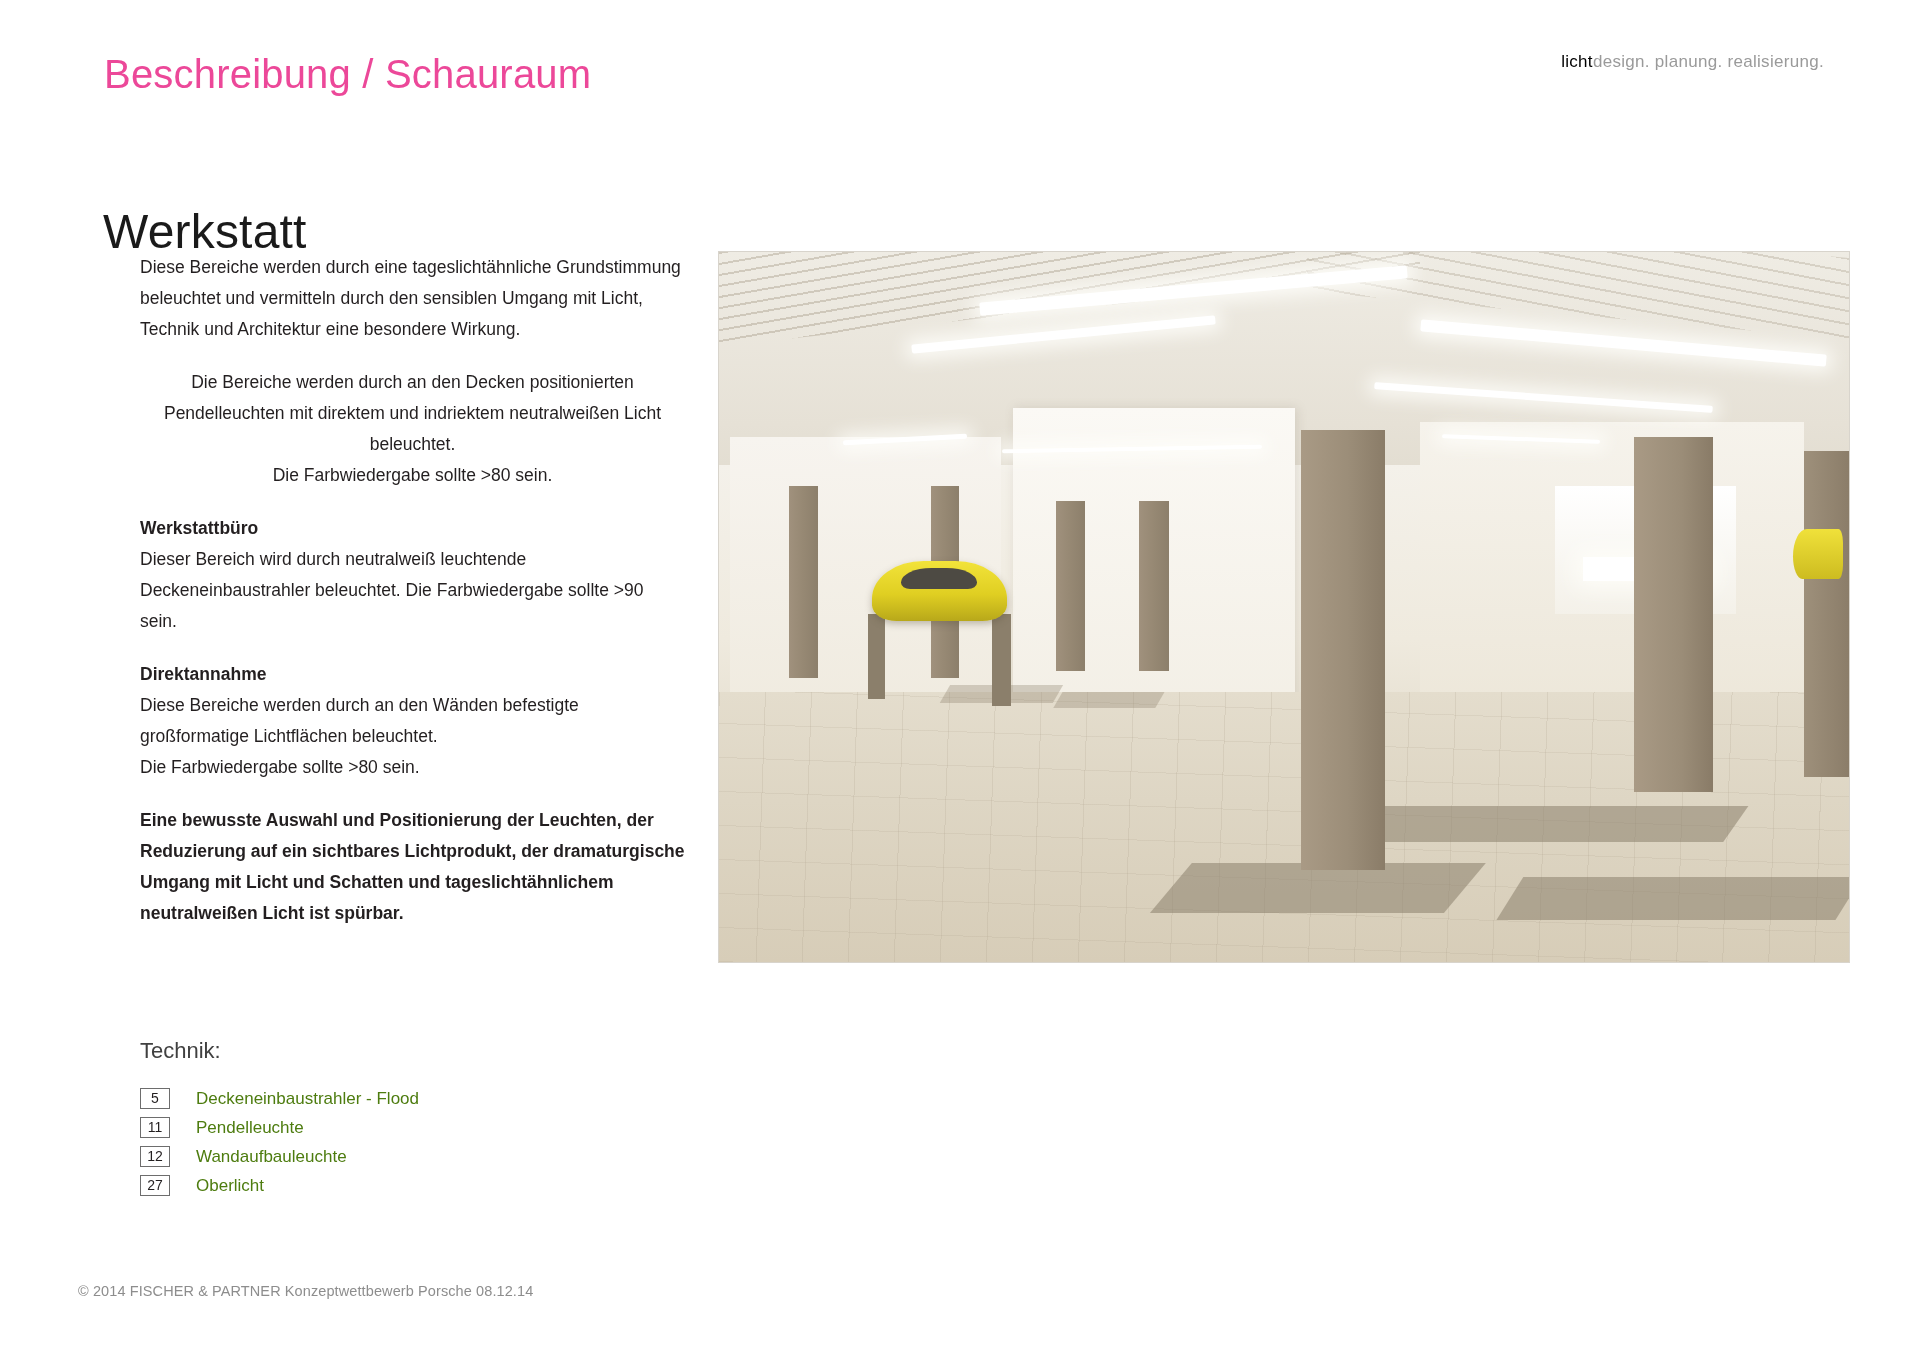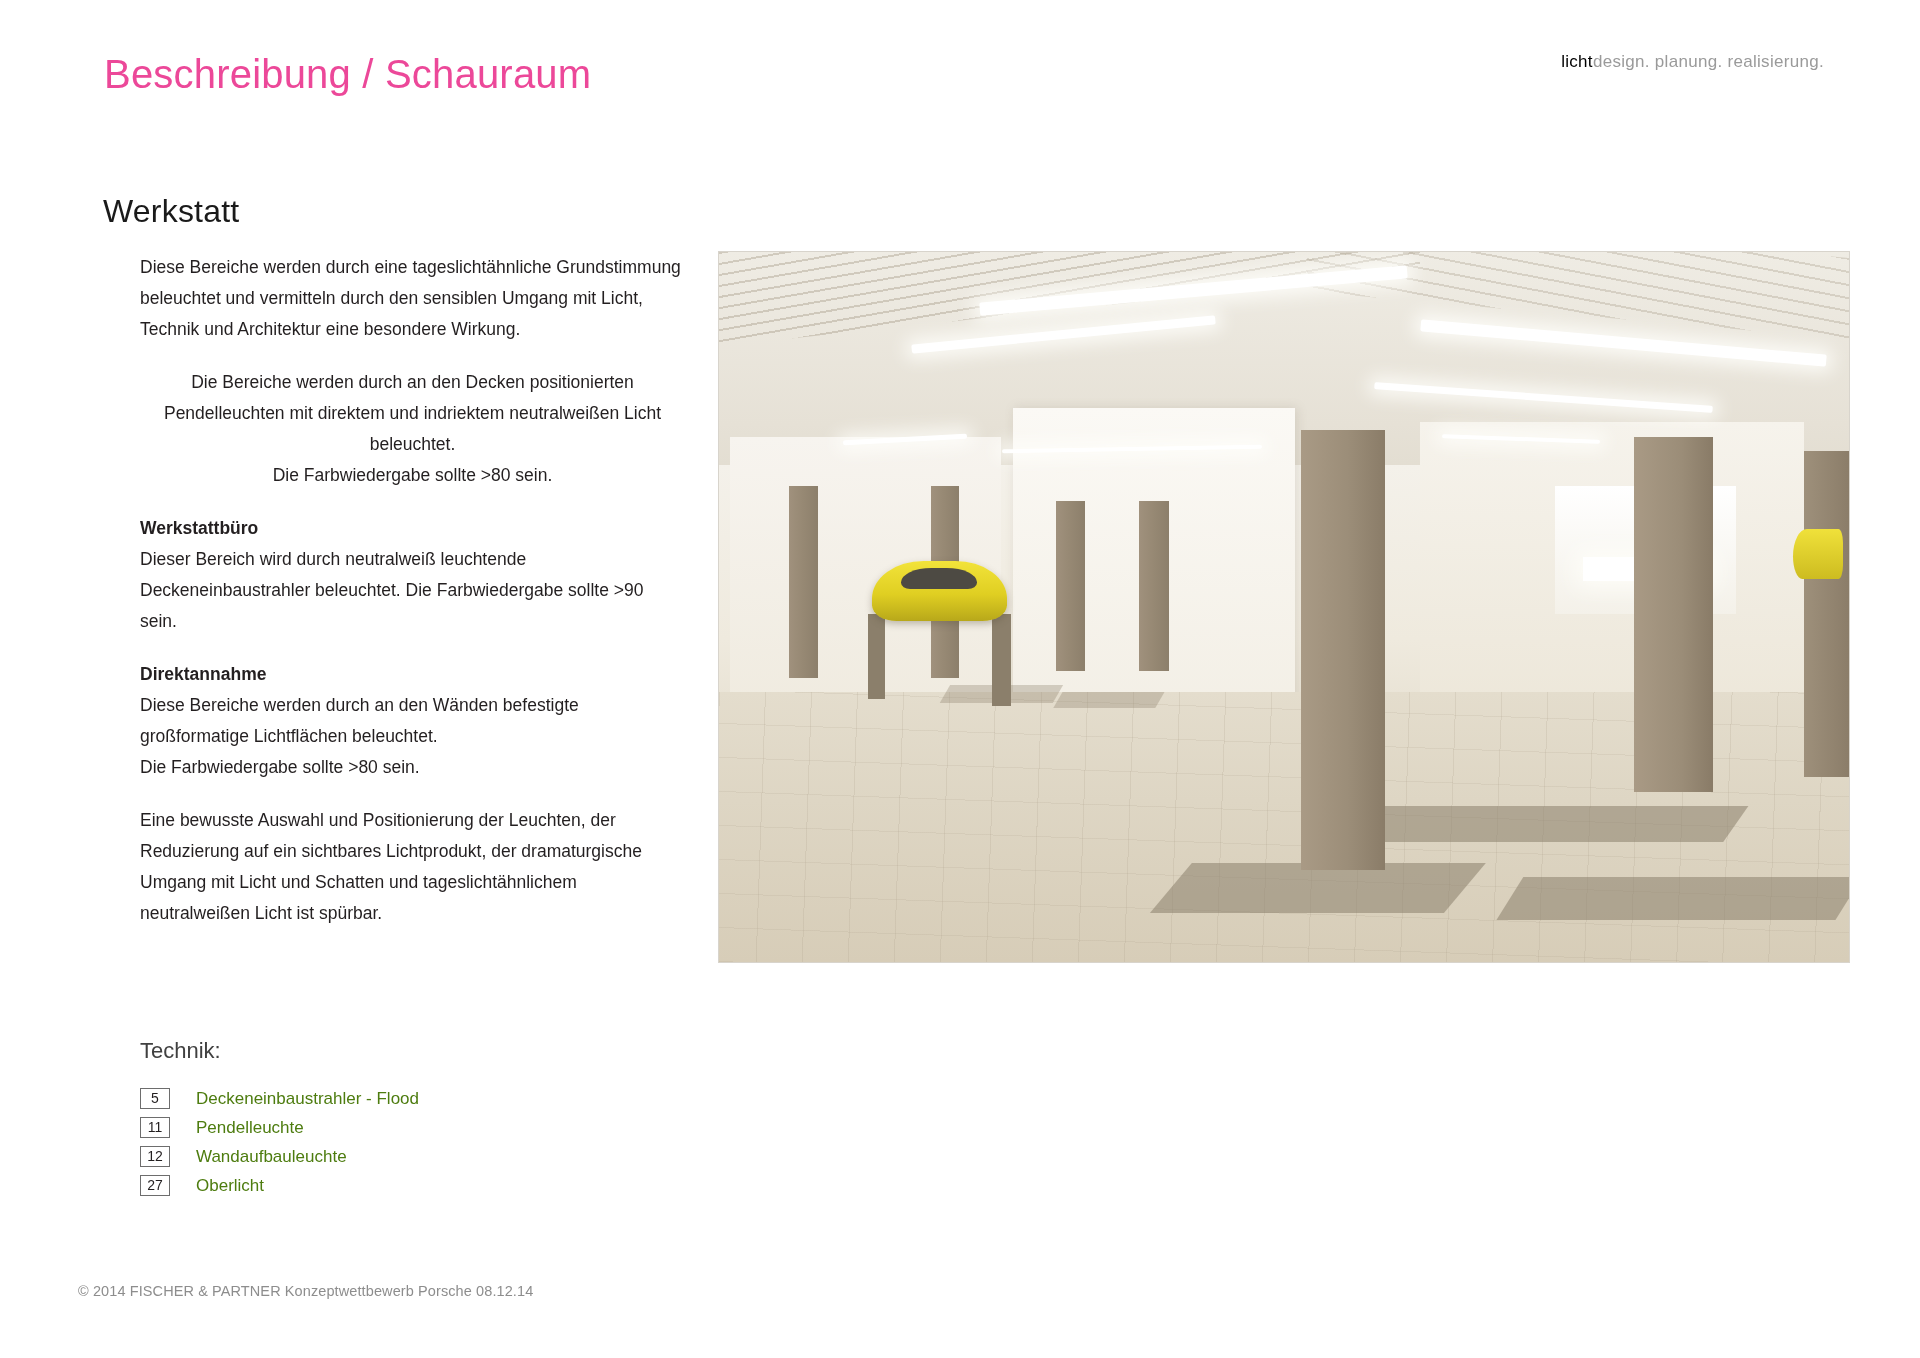--- a/index.html
+++ b/index.html
@@ -56,41 +56,42 @@
   }
   #brand-tagline .accent {
     color: #000000;
   }
 
   
   #page-title {
     position: absolute;
     left: 103px;
     top: 172px;
-    font-size: 32px;
+    font-size: 48px;
     font-weight: 400;
     color: #1a1a1a;
     letter-spacing: 0.2px;
   }
 
   
   #text-column {
     position: absolute;
     left: 140px;
     top: 252px;
     width: 545px;
     font-size: 17.5px;
     line-height: 31px;
     color: #231f20;
   }
   .para {
     margin: 0 0 22px 0;
   }
   .para:last-child {
     margin-bottom: 4px;
+    font-weight: bold;
   }
   .sec-head {
     margin: 0;
     font-weight: 700;
   }
   .sec-body {
     margin: 0 0 22px 0;
   }
 
   

